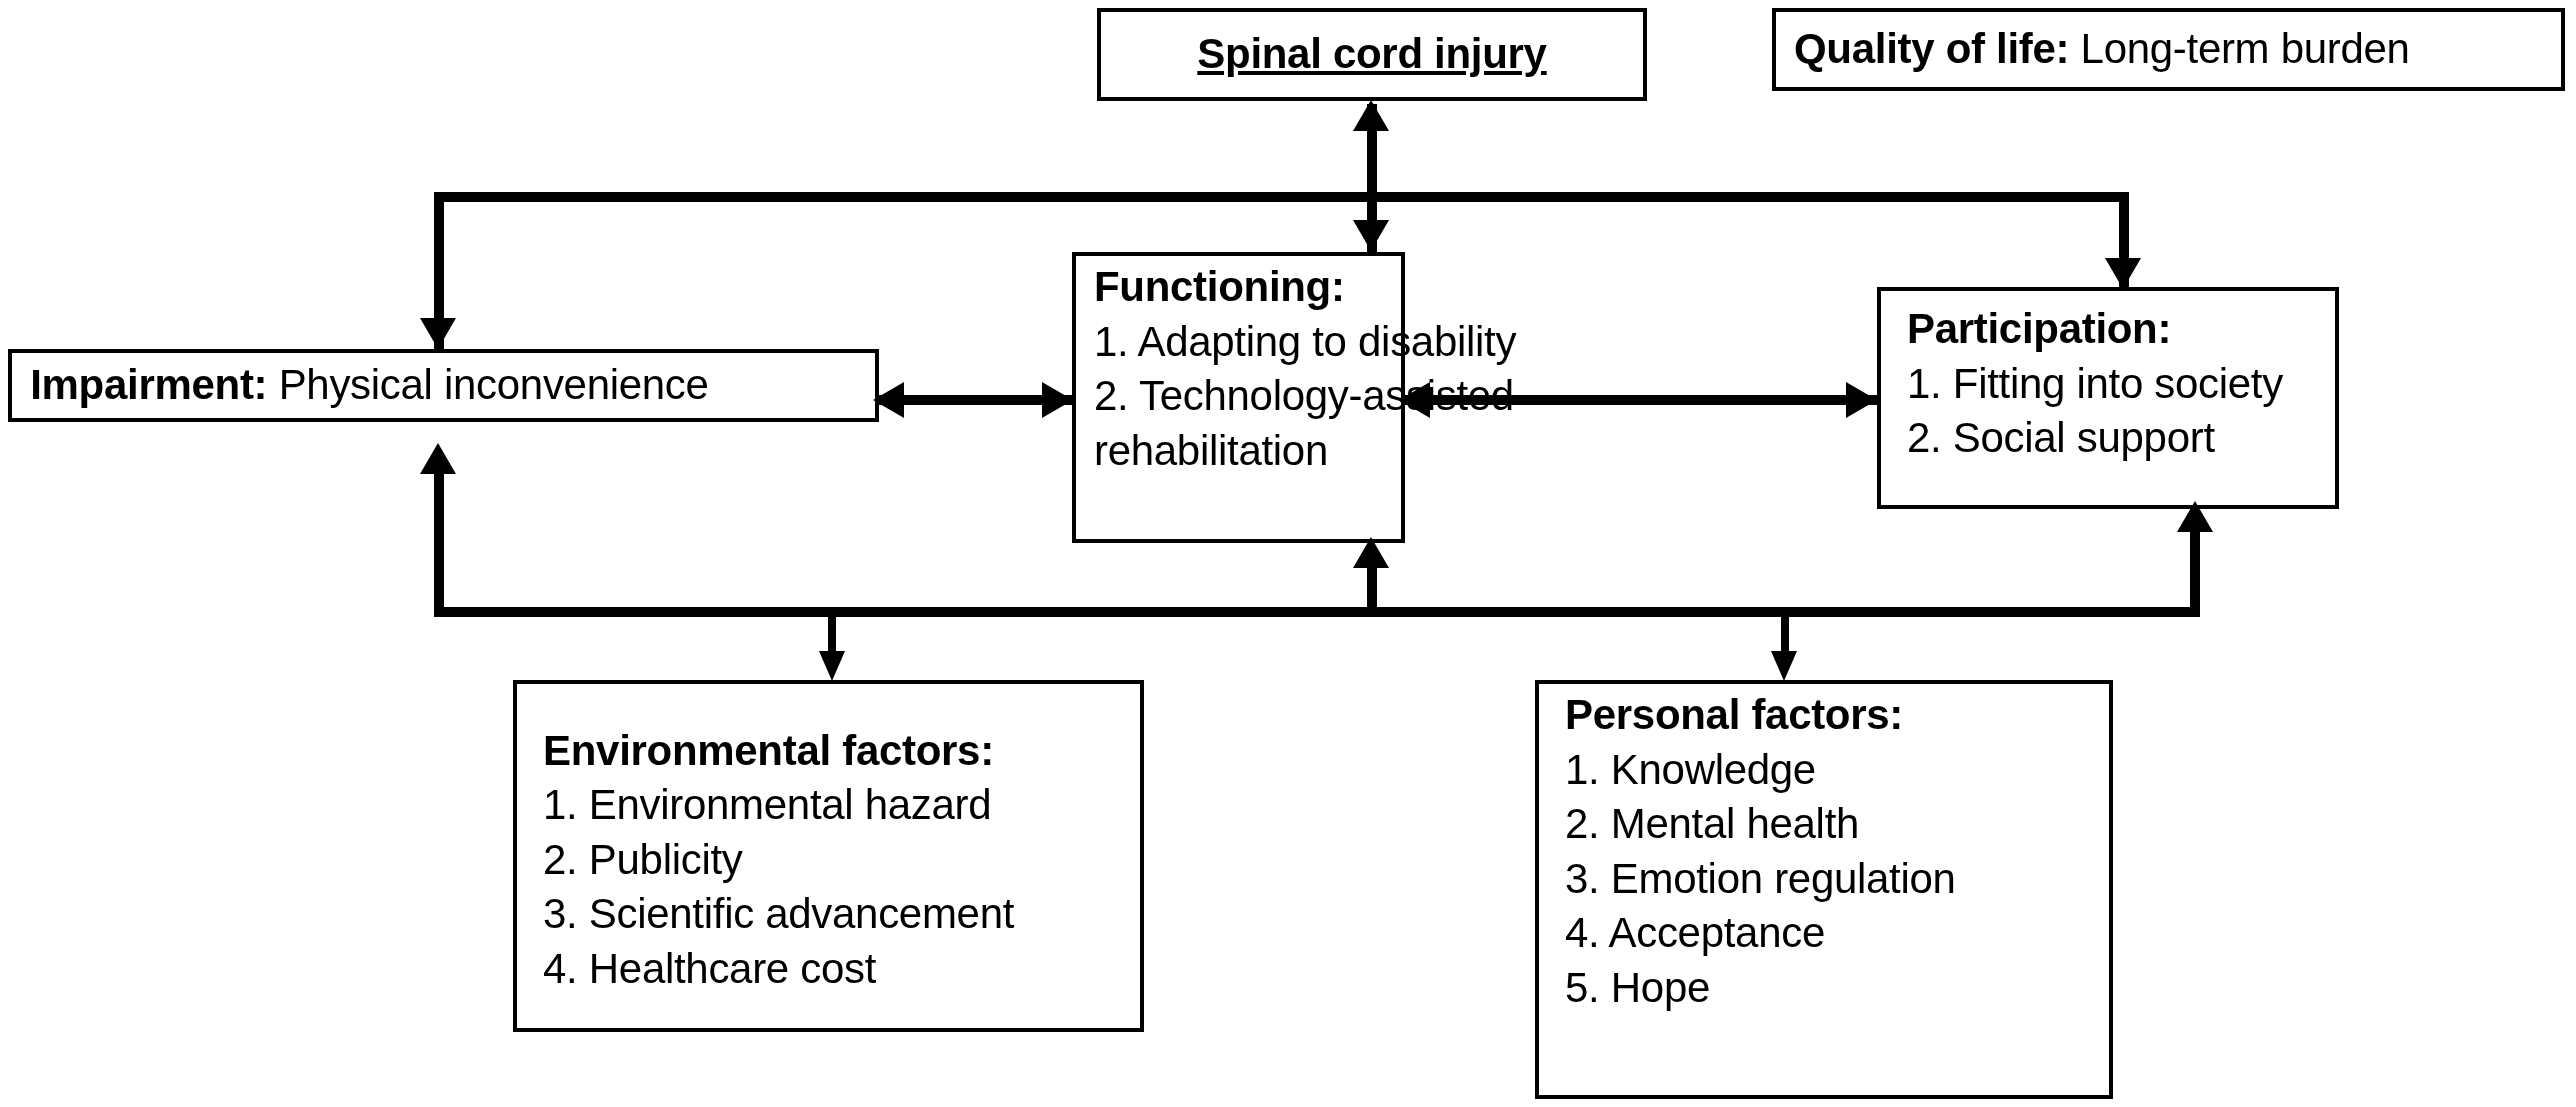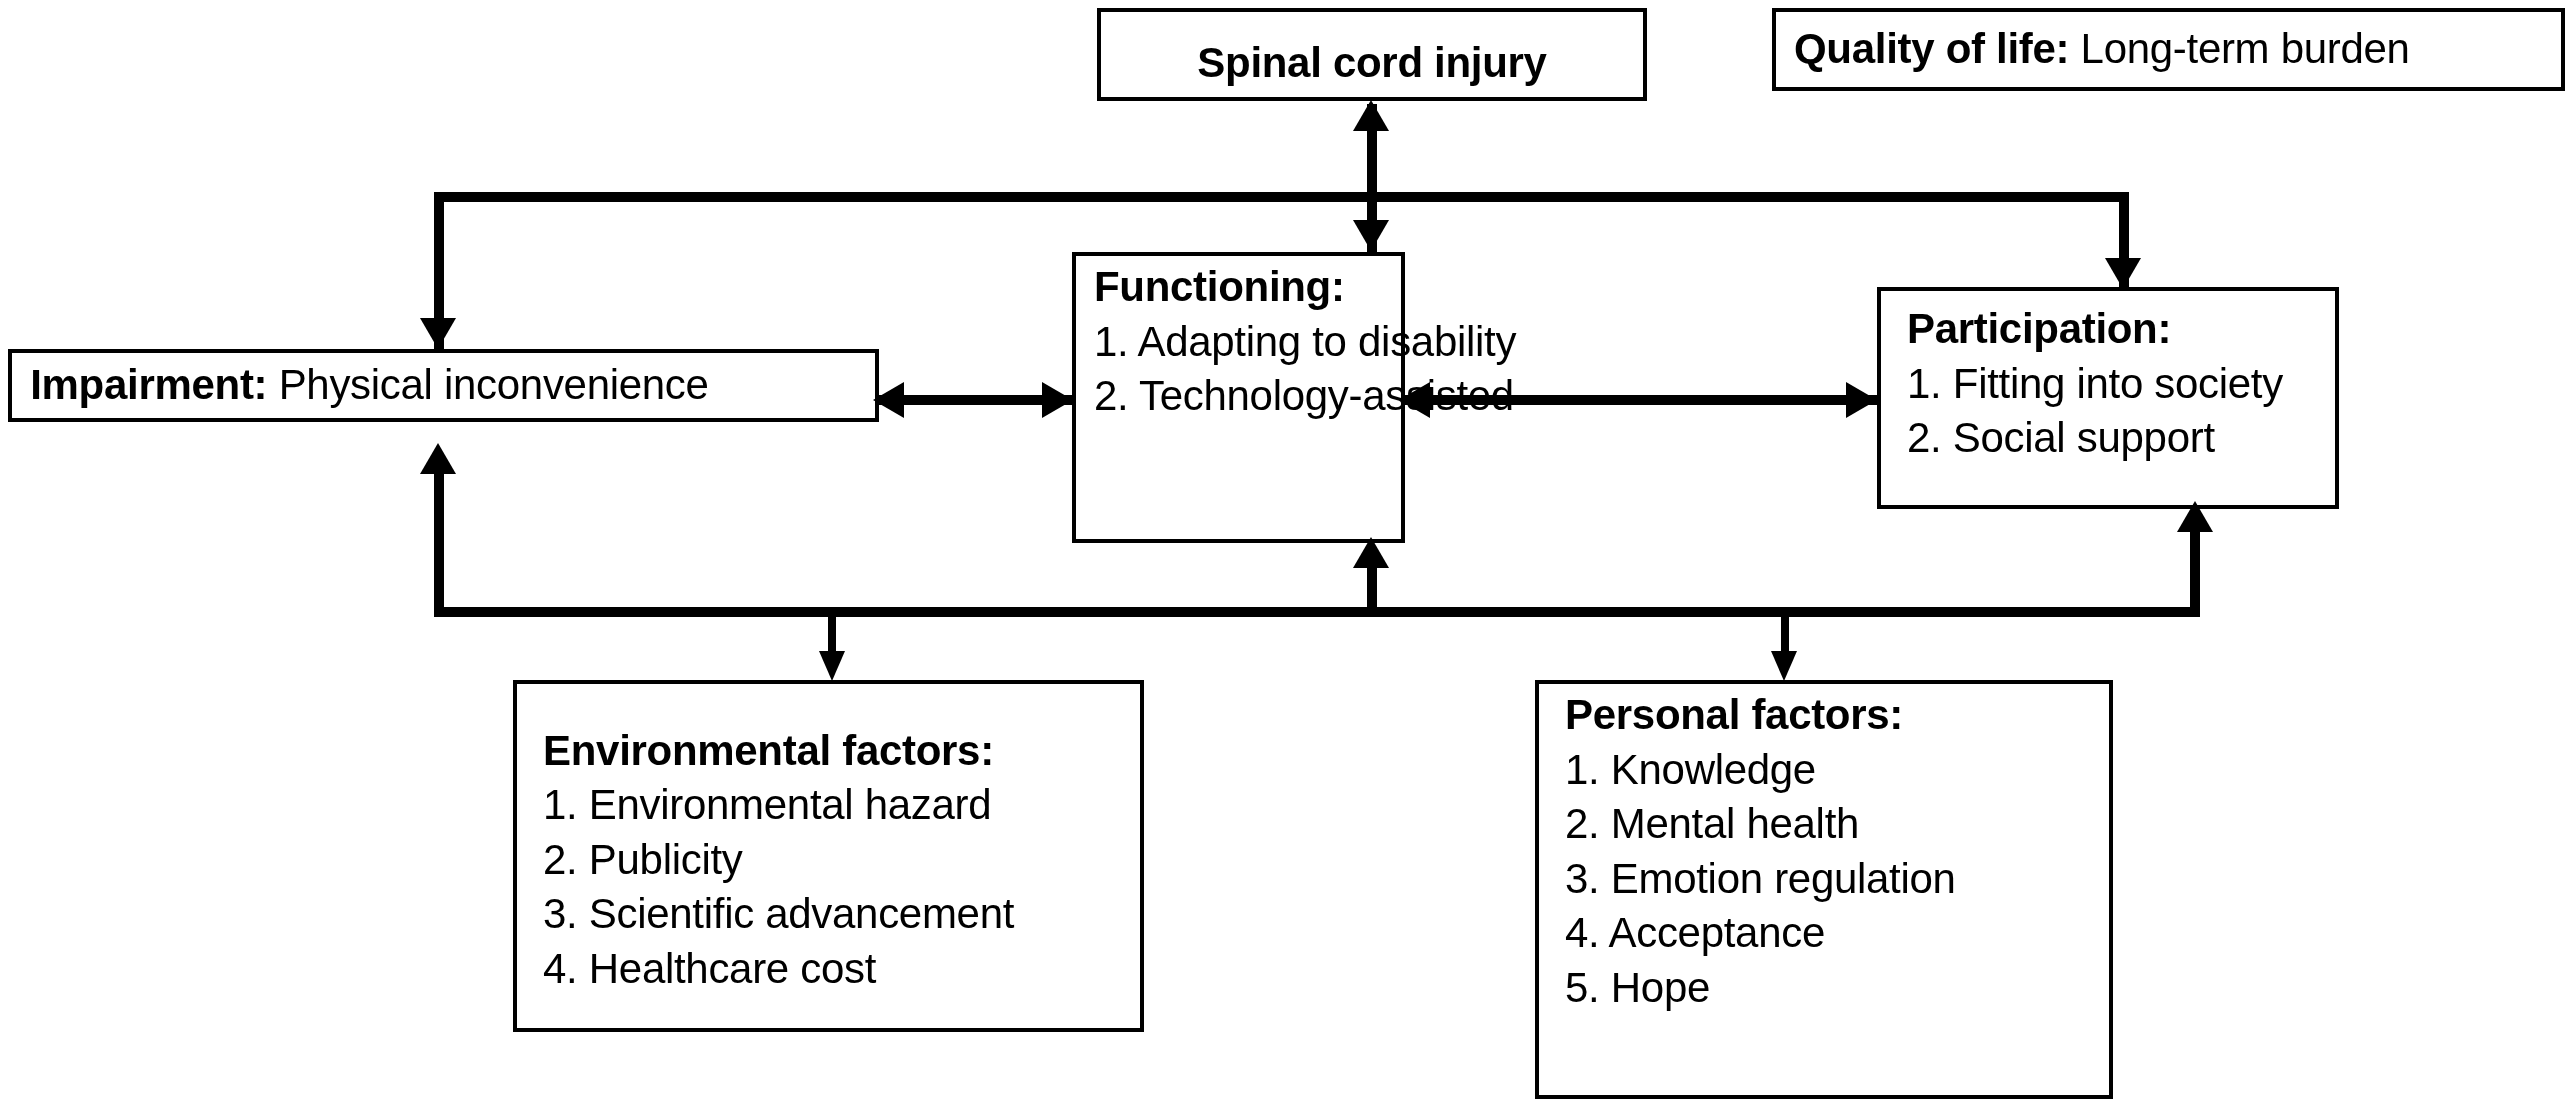--- a/index.html
+++ b/index.html
@@ -24,23 +24,24 @@
     font-size: 42px;
     line-height: 1.30;
     letter-spacing: -0.3px;
     z-index: 5;
   }
   .node .inner {
     padding: 6.8px 18px;
   }
   .node.centered {
     display: flex;
-    align-items: flex-end;
+    align-items: center;
     justify-content: center;
     text-align: center;
+    text-decoration: underline;
   }
   .node.midleft {
     display: flex;
     align-items: center;
     justify-content: flex-start;
     text-align: left;
   }
   .hd {
     font-weight: bold;
   }
@@ -143,20 +144,21 @@
     <div class="inner">
       <span class="ln"><span class="hd">Impairment:</span><span> Physical inconvenience</span></span>
     </div>
   </div>
 
   <div class="node" style="left:1072px; top:252px; width:333px; height:291px;">
     <div class="inner" style="padding-top:4px;">
       <span class="hd ln">Functioning:</span>
       <span class="ln">1. Adapting to disability</span>
       <span class="ln">2. Technology-assisted</span>
+      <span class="ln">rehabilitation</span>
     </div>
   </div>
 
   <div class="node" style="left:1877px; top:287px; width:462px; height:222px;">
     <div class="inner" style="padding-top:11px; padding-left:26px;">
       <span class="hd ln">Participation:</span>
       <span class="ln">1. Fitting into society</span>
       <span class="ln">2. Social support</span>
     </div>
   </div>

